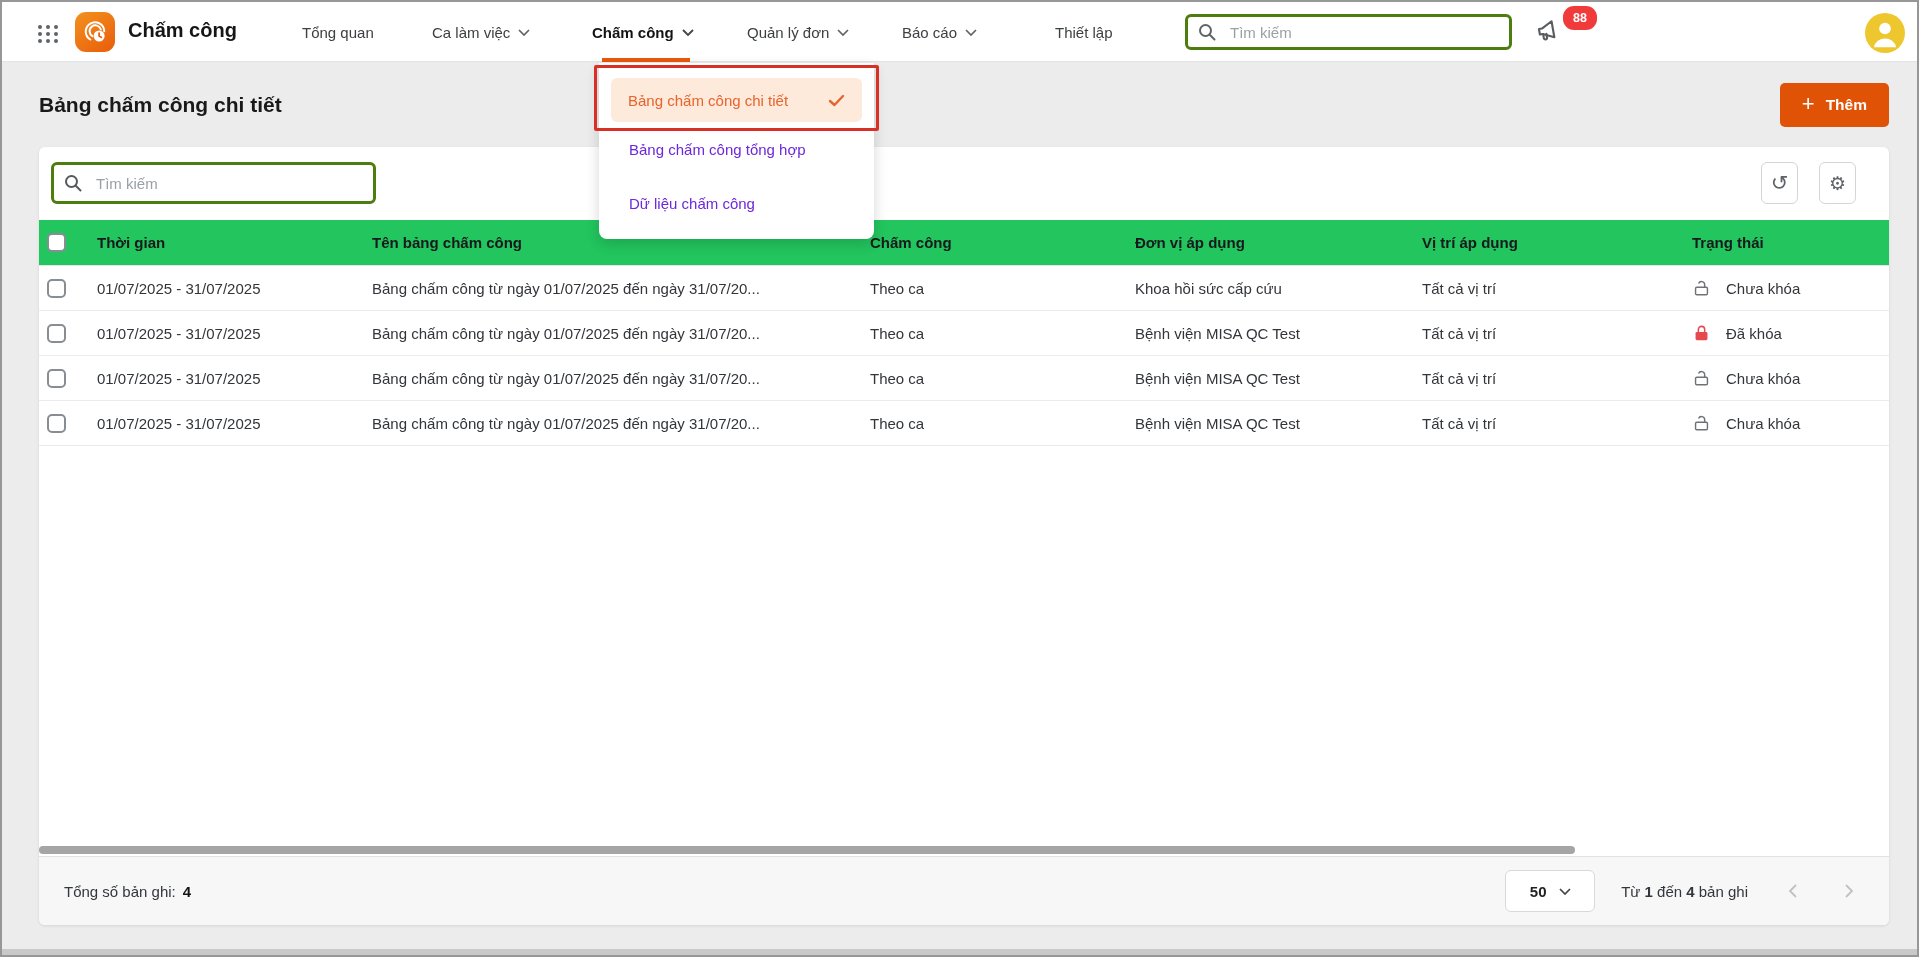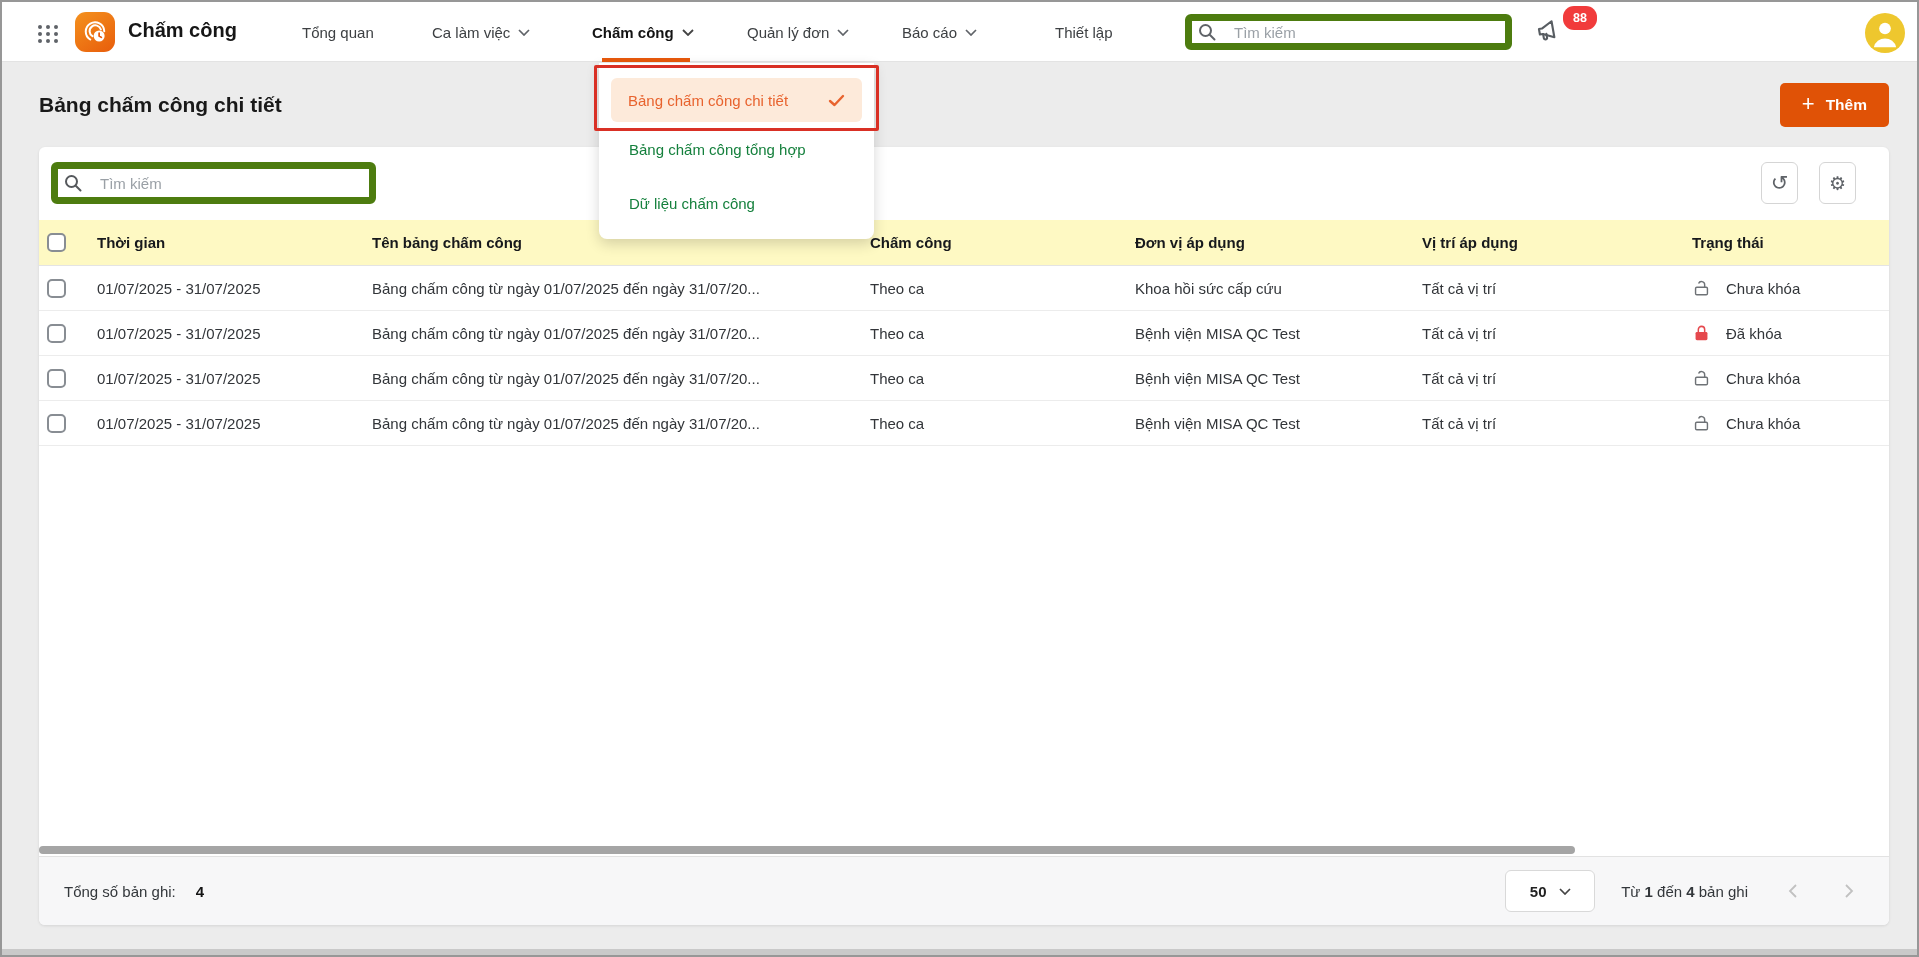--- a/index.html
+++ b/index.html
@@ -13,21 +13,21 @@
             border-bottom:1px solid #e3e3e3; z-index:30; }
   .apps-btn { position:absolute; left:32px; top:17px; width:28px; height:28px; cursor:pointer; }
   .app-logo { position:absolute; left:73px; top:10px; width:40px; height:40px; border-radius:11px;
               background:linear-gradient(145deg,#f4911e,#e85d0b); display:flex; align-items:center; justify-content:center; }
   .app-title { position:absolute; left:126px; top:17px; font-size:20px; font-weight:bold; color:#161616; }
   .nav-item { position:absolute; top:0; height:60px; display:flex; align-items:center; gap:8px;
               font-size:15px; color:#3d4043; cursor:pointer; white-space:nowrap; }
   .nav-item.active { font-weight:bold; color:#131313; }
   .nav-underline { position:absolute; left:600px; top:56px; width:88px; height:4px; background:#e8590c; }
   .nav-search { position:absolute; left:1183px; top:12px; width:327px; height:36px; }
-  .nav-search input, .card-search input { width:100%; height:100%; border:7px solid #4d7c0f; border-radius:6px;
+  .nav-search input, .card-search input { width:100%; height:100%; border:3px solid #4d7c0f; border-radius:6px;
               padding:0 12px 0 42px; font-size:15px; color:#333; font-family:inherit; outline:none; background:#fff; }
   .nav-search input::placeholder, .card-search input::placeholder { color:#9aa0a6; }
   .search-glyph { position:absolute; left:13px; top:50%; transform:translateY(-50%); width:18px; height:18px; }
   .notif-btn { position:absolute; left:1531px; top:13px; width:36px; height:36px; cursor:pointer; }
   .notif-badge { position:absolute; left:1561px; top:4px; min-width:34px; height:22px; background:#f13b3b;
               color:#fff; font-size:12.5px; font-weight:bold; border-radius:11px; display:flex;
               align-items:center; justify-content:center; padding:12px 7px; }
   .avatar { position:absolute; left:1863px; top:11px; width:40px; height:40px; border-radius:50%;
             background:#eec72e; overflow:hidden; cursor:pointer; }
 
@@ -49,53 +49,53 @@
   .unit-select { width:400px; height:42px; border:1px solid #d5d5d5; border-radius:5px; background:#fff;
                  display:flex; align-items:center; padding:0 14px; font-size:15px; color:#8d939b; cursor:pointer; }
   .unit-select .chev { margin-left:auto; color:#5f6368; }
   .sq-btn { width:37px; height:42px; border:1px solid #d5d5d5; border-radius:6px; background:#fff;
             display:flex; align-items:center; justify-content:center; cursor:pointer;
             color:#5f6368; font-family:"DejaVu Sans",sans-serif; }
   .sq-btn.refresh { margin-left:12px; font-size:21px; }
   .sq-btn.gear { margin-left:21px; font-size:19px; }
 
   .tgrid { display:grid; grid-template-columns:58px 275px 498px 265px 287px 270px 1fr; align-items:center; }
-  .thead { height:46px; background:#fef9c3; border-bottom:1px solid #e4e4e4;
+  .thead { height:46px; background:#22c55e; border-bottom:1px solid #e4e4e4;
            font-size:15px; font-weight:bold; color:#17191c; }
   .trow { height:45px; border-bottom:1px solid #ececec; font-size:15px; color:#323539; cursor:pointer; }
   .cb-cell { padding-left:8px; }
   .cb { width:19px; height:19px; border:2px solid #888d93; border-radius:5px; background:#fff; cursor:pointer; }
   .status-cell { display:flex; align-items:center; gap:15px; }
   .lock-closed { display:none; }
   .locked .lock-closed { display:block; }
 
   .spacer { flex:1; }
   .hscroll { position:relative; height:12px; }
   .hscroll .thumb { position:absolute; left:0; top:2px; width:1536px; height:8px; background:#a5a5a5;
                     border-radius:4px; cursor:pointer; }
   .card-footer { height:69px; background:#f7f7f8; border-top:1px solid #e2e2e2; border-radius:0 0 6px 6px;
                  display:flex; align-items:center; padding:0 29px 0 25px; font-size:15px; color:#33373b; }
-  .total-wrap { display:flex; gap:20px; align-items:flex-start; }
+  .total-wrap { display:flex; gap:7px; align-items:flex-start; }
   .total-wrap b { color:#141414; }
   .footer-right { margin-left:auto; display:flex; align-items:center; }
   .size-select { width:90px; height:42px; background:#fff; border:1px solid #d9d9d9; border-radius:6px;
                  display:flex; align-items:center; justify-content:center; gap:12px; font-weight:bold;
                  color:#222; cursor:pointer; }
   .range-text { margin-left:26px; }
   .pg-btn { margin-left:34px; width:22px; height:22px; display:flex; align-items:center; justify-content:center;
             color:#c1c1c1; cursor:pointer; }
 
   
   .dropdown { position:absolute; left:597px; top:61px; width:275px; background:#fff; z-index:50;
               border-radius:0 0 8px 8px; box-shadow:0 5px 14px rgba(0,0,0,.16); padding:15px 0 9px; }
   .dd-item-selected { margin:0 12px; height:44px; background:#fdeada; border-radius:6px;
               display:flex; align-items:center; justify-content:space-between; padding:0 17px;
               color:#e8632e; font-size:15px; cursor:pointer; }
   .dd-item { height:54px; display:flex; align-items:center; padding:0 30px; font-size:15px;
-             color:#15803d; cursor:pointer; }
+             color:#6d28d9; cursor:pointer; }
   .annotation-box { position:absolute; left:592px; top:63px; width:285px; height:66px;
               border:3px solid #d93025; border-radius:2px; z-index:60; pointer-events:none; }
 </style>
 </head>
 <body>
 
 <div class="screen">
 
   <div class="navbar">
     <div class="apps-btn">

